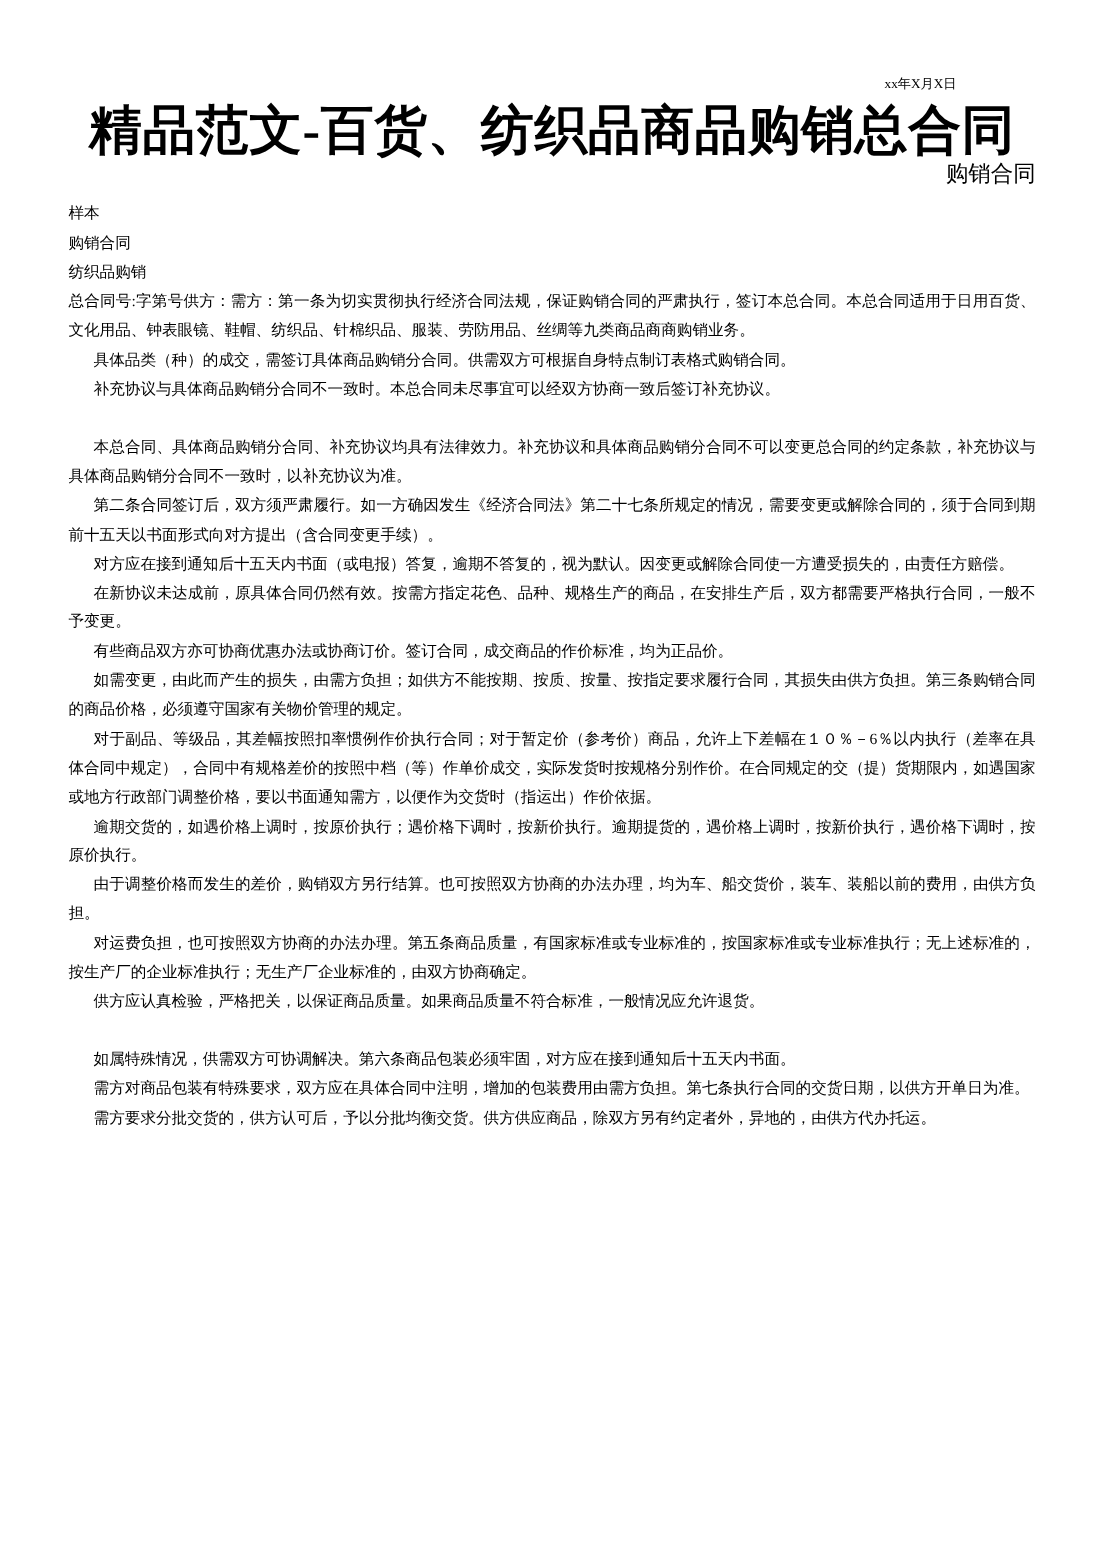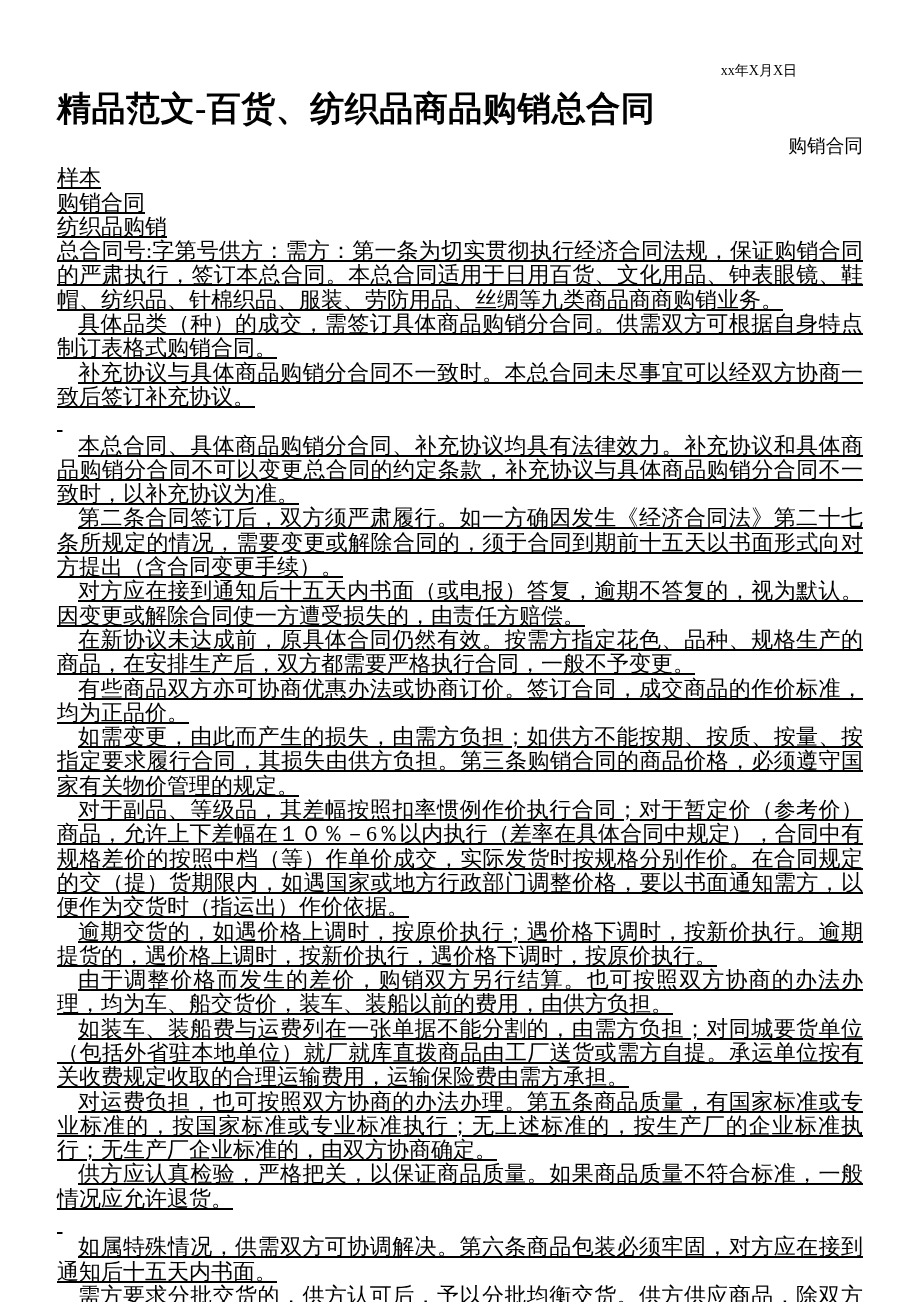--- a/index.html
+++ b/index.html
@@ -11,47 +11,47 @@
     font-family: "Liberation Serif", "DejaVu Serif", serif;
     overflow: hidden;
   }
   .page {
     box-sizing: border-box;
     width: 920px;
     height: 1302px;
     padding: 62px 57px 0 57px;
   }
   .date-line {
-    font-size: 14px;
+    font-size: 11px;
     line-height: 17px;
     text-align: right;
     padding-right: 66px;
     white-space: nowrap;
   }
   .title {
-    font-size: 34px;
+    font-size: 44px;
     line-height: 42px;
     font-weight: 700;
+    text-align: center;
     margin: 9px 0 0 0;
     letter-spacing: 0.5px;
   }
   .right-label {
     font-size: 18.7px;
     line-height: 24.3px;
     text-align: right;
     margin-top: 4px;
   }
   .doc-body { margin-top: 8px; }
   .para {
-    font-size: 22px;
+    font-size: 13px;
     line-height: 24.3px;
     margin: 0;
     text-align: justify;
     word-break: break-all;
-    text-decoration: underline;
   }
   .para.indent { text-indent: 21px; }
   .para.blank { min-height: 24.3px; }
 </style>
 </head>
 <body>
 
 <div class="page">
   <div class="date-line">xx年X月X日</div>
   <h1 class="title">精品范文-百货、纺织品商品购销总合同</h1>
@@ -66,20 +66,20 @@
       <p class="para blank">&nbsp;</p>
       <p class="para indent">本总合同、具体商品购销分合同、补充协议均具有法律效力。补充协议和具体商品购销分合同不可以变更总合同的约定条款，补充协议与具体商品购销分合同不一致时，以补充协议为准。</p>
       <p class="para indent">第二条合同签订后，双方须严肃履行。如一方确因发生《经济合同法》第二十七条所规定的情况，需要变更或解除合同的，须于合同到期前十五天以书面形式向对方提出（含合同变更手续）。</p>
       <p class="para indent">对方应在接到通知后十五天内书面（或电报）答复，逾期不答复的，视为默认。因变更或解除合同使一方遭受损失的，由责任方赔偿。</p>
       <p class="para indent">在新协议未达成前，原具体合同仍然有效。按需方指定花色、品种、规格生产的商品，在安排生产后，双方都需要严格执行合同，一般不予变更。</p>
       <p class="para indent">有些商品双方亦可协商优惠办法或协商订价。签订合同，成交商品的作价标准，均为正品价。</p>
       <p class="para indent">如需变更，由此而产生的损失，由需方负担；如供方不能按期、按质、按量、按指定要求履行合同，其损失由供方负担。第三条购销合同的商品价格，必须遵守国家有关物价管理的规定。</p>
       <p class="para indent">对于副品、等级品，其差幅按照扣率惯例作价执行合同；对于暂定价（参考价）商品，允许上下差幅在１０％－6％以内执行（差率在具体合同中规定），合同中有规格差价的按照中档（等）作单价成交，实际发货时按规格分别作价。在合同规定的交（提）货期限内，如遇国家或地方行政部门调整价格，要以书面通知需方，以便作为交货时（指运出）作价依据。</p>
       <p class="para indent">逾期交货的，如遇价格上调时，按原价执行；遇价格下调时，按新价执行。逾期提货的，遇价格上调时，按新价执行，遇价格下调时，按原价执行。</p>
       <p class="para indent">由于调整价格而发生的差价，购销双方另行结算。也可按照双方协商的办法办理，均为车、船交货价，装车、装船以前的费用，由供方负担。</p>
-      <p class="para indent">如装车、装船费与运费列在一张单据不能分割的，由需方负担；对同城要货单位（包括外省驻本地单位）就厂就库直拨商品由工厂送货或需方自提。承运单位按有关收费规定收取的合理运输费用，运输保险费由需方承担。</p>
       <p class="para indent">对运费负担，也可按照双方协商的办法办理。第五条商品质量，有国家标准或专业标准的，按国家标准或专业标准执行；无上述标准的，按生产厂的企业标准执行；无生产厂企业标准的，由双方协商确定。</p>
       <p class="para indent">供方应认真检验，严格把关，以保证商品质量。如果商品质量不符合标准，一般情况应允许退货。</p>
       <p class="para blank">&nbsp;</p>
       <p class="para indent">如属特殊情况，供需双方可协调解决。第六条商品包装必须牢固，对方应在接到通知后十五天内书面。</p>
+      <p class="para indent">需方对商品包装有特殊要求，双方应在具体合同中注明，增加的包装费用由需方负担。第七条执行合同的交货日期，以供方开单日为准。</p>
       <p class="para indent">需方要求分批交货的，供方认可后，予以分批均衡交货。供方供应商品，除双方另有约定者外，异地的，由供方代办托运。</p>
     </div>
 </div>
 
 </body></html>

